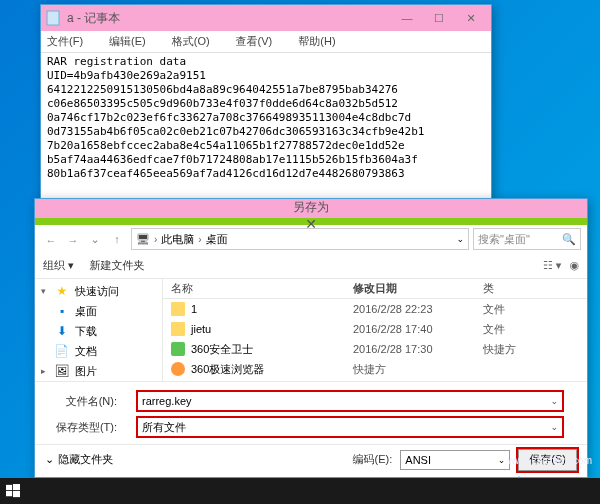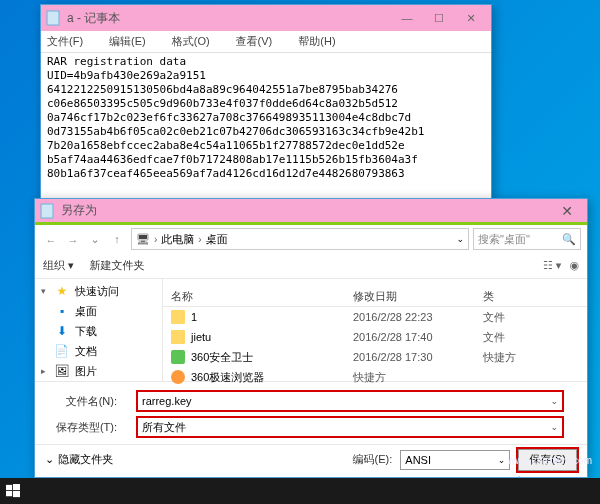--- a/index.html
+++ b/index.html
@@ -16,44 +16,44 @@
 .titlebar .t-icon { width: 16px; height: 16px; margin-right: 6px; }
 .titlebar .title-text { flex: 1; }
 .titlebar .win-btns { display: flex; gap: 0; }
 .titlebar .win-btns span { width: 32px; height: 20px; display: flex; align-items: center; justify-content: center; font-size: 11px; color: #666; }
 
 .notepad { left: 40px; top: 4px; width: 452px; height: 196px; }
 .notepad .menubar { height: 22px; background: #fff; border-bottom: 1px solid #e0e0e0; display: flex; align-items: center; padding: 0 6px; font-size: 11px; color: #444; gap: 26px; }
 .notepad .content { padding: 2px 6px; font-family: "Consolas", monospace; font-size: 11px; line-height: 14px; color: #000; white-space: pre; overflow: hidden; }
 
 .saveas { left: 34px; top: 198px; width: 554px; height: 280px; }
-.saveas .titlebar { border-bottom: 3px solid #84cc16; }
+.saveas .titlebar { border-bottom: 7px solid #84cc16; flex-direction: column; }
 .saveas .close-btn { width: 32px; text-align: center; font-size: 14px; }
 .navbar { height: 28px; display: flex; align-items: center; padding: 0 6px; gap: 4px; font-size: 11px; }
 .navbar .nav-arrows { display: flex; gap: 2px; }
 .navbar .nav-arrows span { width: 20px; height: 20px; display: flex; align-items: center; justify-content: center; color: #888; border-radius: 2px; }
 .navbar .addr { flex: 1; height: 22px; border: 1px solid #ccc; display: flex; align-items: center; padding: 0 4px; font-size: 11px; gap: 4px; }
 .navbar .search { width: 108px; height: 22px; border: 1px solid #ccc; display: flex; align-items: center; padding: 0 4px; color: #888; gap: 4px; }
 .toolbar2 { height: 26px; display: flex; align-items: center; padding: 0 8px; font-size: 11px; color: #333; border-bottom: 1px solid #e8e8e8; gap: 16px; }
 .toolbar2 .spacer { flex: 1; }
 .toolbar2 .view-icons { display: flex; gap: 8px; color: #666; }
 
 .body-area { display: flex; height: 102px; }
 .sidebar { width: 128px; border-right: 1px solid #e8e8e8; padding: 2px 0; font-size: 11px; overflow: hidden; }
 .sidebar .s-item { display: flex; align-items: center; height: 20px; padding: 0 6px; gap: 6px; }
 .sidebar .s-item.head { font-weight: 400; }
 .sidebar .star { color: #f5c518; }
 .sidebar .blue { color: #0078d4; }
 .sidebar .tri { color: #666; font-size: 9px; width: 8px; }
 .sic { width: 14px; height: 14px; display: inline-flex; align-items: center; justify-content: center; font-size: 12px; }
 
 .filelist { flex: 1; font-size: 11px; }
-.filelist .fhead { display: flex; height: 20px; align-items: center; border-bottom: 1px solid #e8e8e8; color: #444; margin-top: 8px; }
+.filelist .fhead { display: flex; height: 20px; align-items: center; border-bottom: 1px solid #e8e8e8; color: #444; }
 .filelist .fhead .col-name { width: 190px; padding-left: 8px; }
-.filelist .fhead .col-date { width: 130px; }
+.filelist .fhead .col-date { width: 130px; font-weight: bold; }
 .filelist .fhead .col-type { flex: 1; }
 .filelist .frow { display: flex; height: 20px; align-items: center; }
 .filelist .frow .col-name { width: 190px; padding-left: 8px; display: flex; align-items: center; gap: 6px; }
 .filelist .frow .col-date { width: 130px; color: #555; }
 .filelist .frow .col-type { flex: 1; color: #555; }
 .fic { width: 14px; height: 14px; display: inline-block; }
 .fic.folder { background: #ffd868; border-radius: 1px; }
 .fic.green { background: #5bc454; border-radius: 2px; }
 .fic.orange { background: #ff9a3c; border-radius: 7px; }
 

